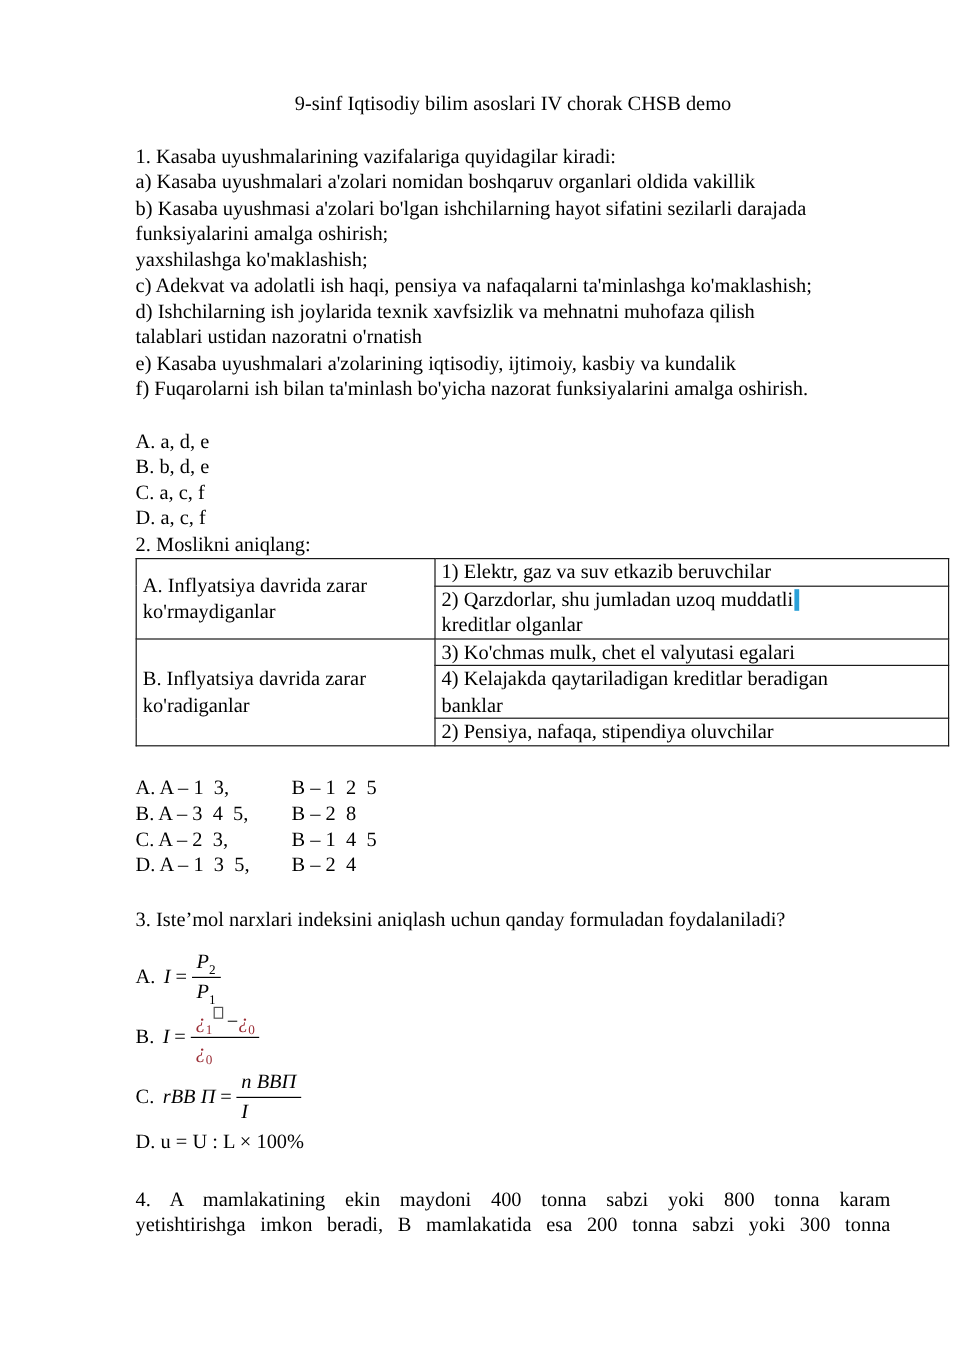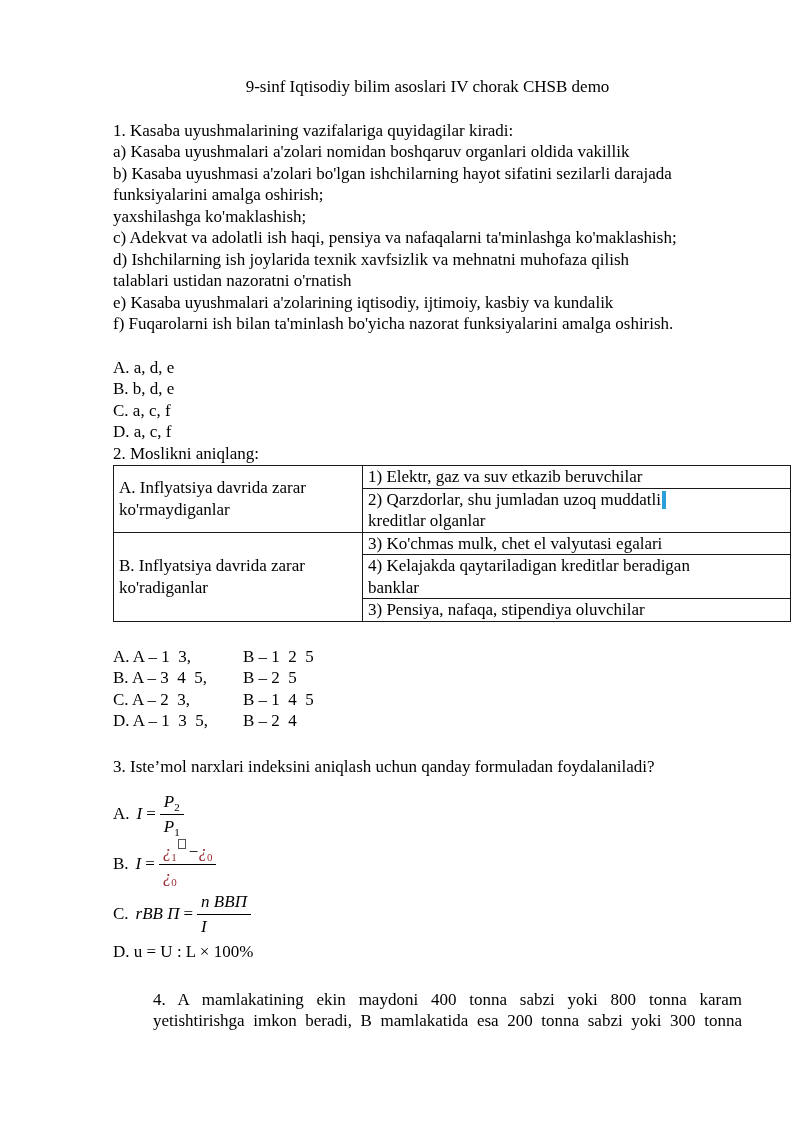--- a/index.html
+++ b/index.html
@@ -29,21 +29,21 @@
   .feq{margin:0 4px;}
   .frac{display:inline-block;text-align:left;vertical-align:middle;}
   .frac .num{display:block;border-bottom:1px solid #000;padding:0 4px 1px 4px;}
   .frac .den{display:block;padding:1px 4px 0 4px;}
   sub{font-size:11px;line-height:0;}
   .red{color:var(--fred,#9a2d35);}
   .missing-box{display:inline-block;width:6px;height:8px;border:1px solid #555;
     position:relative;top:-8px;margin:0 3px 0 1px;}
   .caret{display:inline-block;width:4px;height:18px;background:var(--caret,#2aa0d8);
     vertical-align:-4px;margin-left:1px;}
-  .q4{margin-top:26px;margin-left:40px;}
+  .q4{margin-top:26px;}
   .jline{text-align:justify;text-align-last:justify;}
   .dline{margin-top:2px;}
 </style>
 </head>
 <body>
 
 <div class="page">
   <div class="content">
 
     <div class="title">9-sinf Iqtisodiy bilim asoslari IV chorak CHSB demo</div>
@@ -97,29 +97,29 @@
         </td>
       </tr>
       <tr>
         <td>
           <div>4) Kelajakda qaytariladigan kreditlar beradigan</div>
           <div>banklar</div>
         </td>
       </tr>
       <tr>
         <td>
-          <span>3) Pensiya, nafaqa, stipendiya oluvchilar</span>
+          <span>2) Pensiya, nafaqa, stipendiya oluvchilar</span>
         </td>
       </tr>
     </tbody>
       </table>
 
     <div class="q2opts">
       <div class="q2opt"><span class="p1">A. A – 1  3,</span><span class="p2">B – 1  2  5</span></div>
-      <div class="q2opt"><span class="p1">B. A – 3  4  5,</span><span class="p2">B – 2  5</span></div>
+      <div class="q2opt"><span class="p1">B. A – 3  4  5,</span><span class="p2">B – 2  8</span></div>
       <div class="q2opt"><span class="p1">C. A – 2  3,</span><span class="p2">B – 1  4  5</span></div>
       <div class="q2opt"><span class="p1">D. A – 1  3  5,</span><span class="p2">B – 2  4</span></div>
     </div>
 
     <div class="q3heading line">3. Iste’mol narxlari indeksini aniqlash uchun qanday formuladan foydalaniladi?</div>
 
     <div class="formulas">
 
       <div class="fline">
         <span class="flabel">A.</span>

